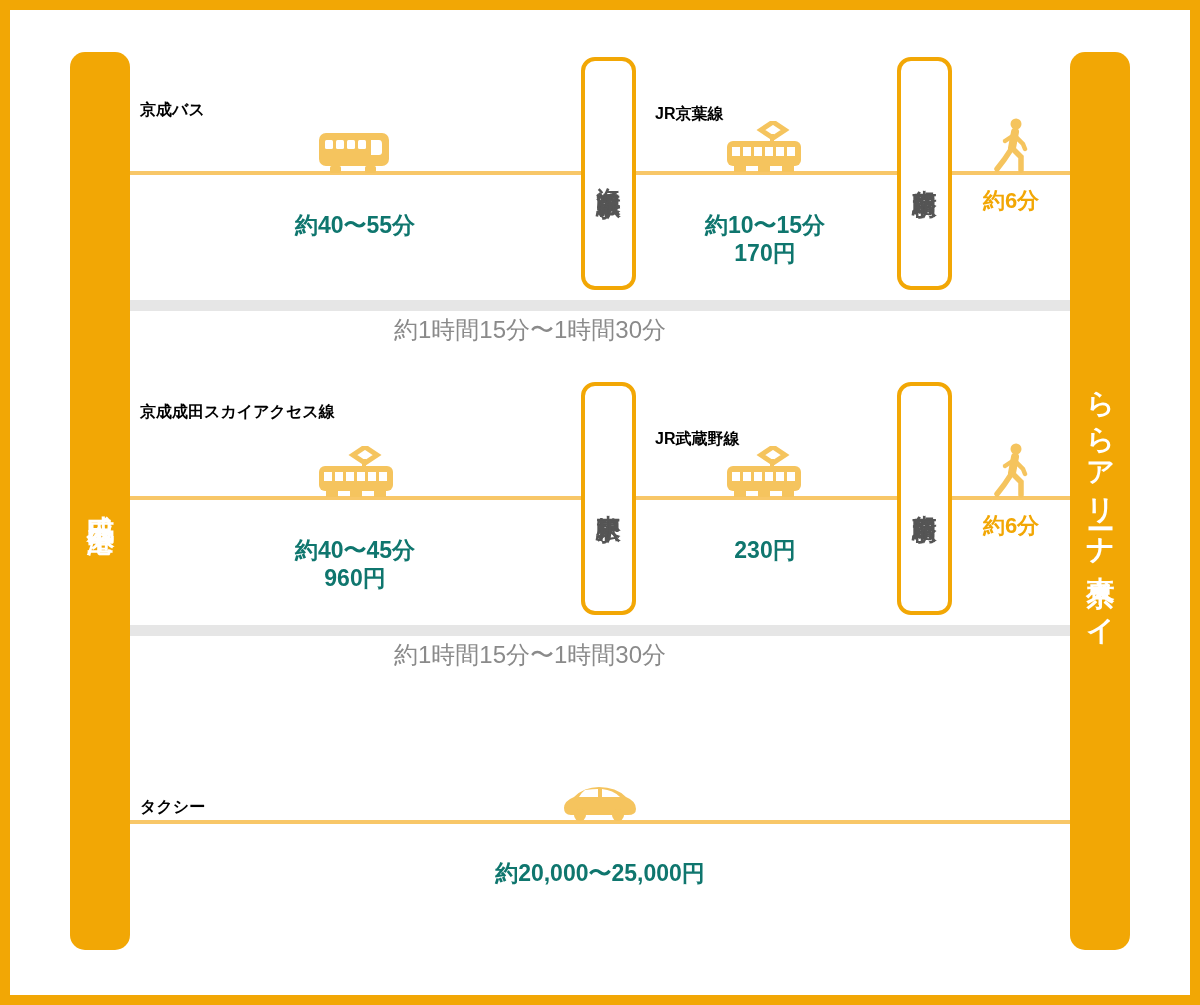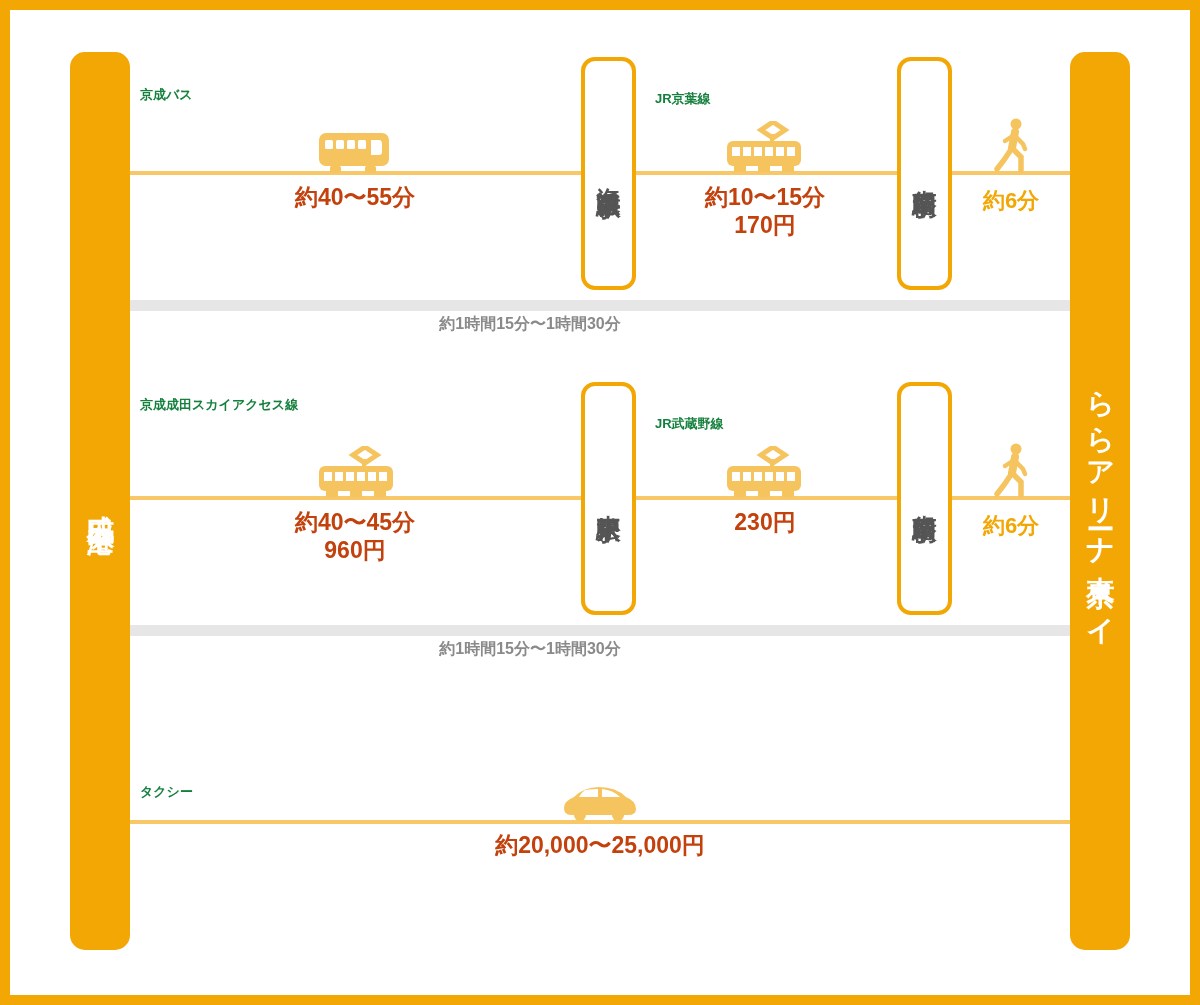--- a/index.html
+++ b/index.html
@@ -21,42 +21,42 @@
   .endpoint-bar.right{left:1070px;}
   .endpoint-label{
     writing-mode:vertical-rl;text-orientation:mixed;
     color:#ffffff;font-size:28px;font-weight:bold;letter-spacing:4px;
     white-space:nowrap;
   }
   
   .hline{position:absolute;height:4px;background:#F8C768;}
   
   .mode-label{
-    position:absolute;color:#15803d;font-size:13px;font-weight:600;white-space:nowrap;
+    position:absolute;color:#000000;font-size:16px;font-weight:600;white-space:nowrap;margin-top:14px;
   }
   
   .fare-block{
-    position:absolute;text-align:center;color:#c2410c;font-size:23px;font-weight:600;
-    line-height:28px;white-space:nowrap;
+    position:absolute;text-align:center;color:#0f766e;font-size:23px;font-weight:600;
+    line-height:28px;white-space:nowrap;margin-top:28px;
   }
   
   .station-box{
     position:absolute;width:55px;height:233px;background:#ffffff;
     border:4px solid #F2A705;border-radius:14px;box-sizing:border-box;
     display:flex;align-items:center;justify-content:center;z-index:2;
   }
   .station-label{
     writing-mode:vertical-rl;text-orientation:mixed;
     color:#555555;font-size:24px;font-weight:600;letter-spacing:2px;white-space:nowrap;
   }
   
   .divider-bar{position:absolute;left:130px;width:940px;height:11px;background:#E6E6E6;}
   .total-label{
     position:absolute;left:130px;width:800px;text-align:center;
-    color:#8A8A8A;font-size:16px;font-weight:700;white-space:nowrap;
+    color:#8A8A8A;font-size:24px;font-weight:400;white-space:nowrap;
   }
   .icon{position:absolute;z-index:1;}
   .walk-label{position:absolute;text-align:center;color:#F2A705;font-size:22px;font-weight:600;}
 </style>
 </head>
 <body>
 
 <div class="frame"></div>
 
 <div class="endpoint-bar left">
@@ -132,21 +132,21 @@
 </div>
 
 <div class="divider-bar" style="top:300px;"></div>
 <div class="total-label" style="top:314px;">約1時間15分〜1時間30分</div>
 
 <div>
   <div class="hline" style="left:130px;top:496px;width:452px;"></div>
   <div class="hline" style="left:636px;top:496px;width:262px;"></div>
   <div class="hline" style="left:952px;top:496px;width:118px;"></div>
 
-  <div class="mode-label" style="left:140px;top:396px;text-align:center;">京成成田スカイアクセス線</div>
+  <div class="mode-label" style="left:140px;top:388px;text-align:center;">京成成田スカイアクセス線</div>
 
   <svg class="icon" style="left:318px;top:446px;" width="76" height="52" viewBox="0 0 76 52">
     <polygon points="47,1 59,9 47,17 35,9" fill="none" stroke="#F5C45E" stroke-width="5"></polygon>
     <rect x="44" y="13" width="4" height="9" fill="#F5C45E"></rect>
     <rect x="1" y="20" width="74" height="25" rx="6" fill="#F5C45E"></rect>
     <rect x="8" y="45" width="12" height="6" fill="#F5C45E"></rect>
     <rect x="32" y="45" width="12" height="6" fill="#F5C45E"></rect>
     <rect x="56" y="45" width="12" height="6" fill="#F5C45E"></rect>
     <rect x="6" y="26" width="8" height="9" fill="#ffffff"></rect>
     <rect x="17" y="26" width="8" height="9" fill="#ffffff"></rect>

